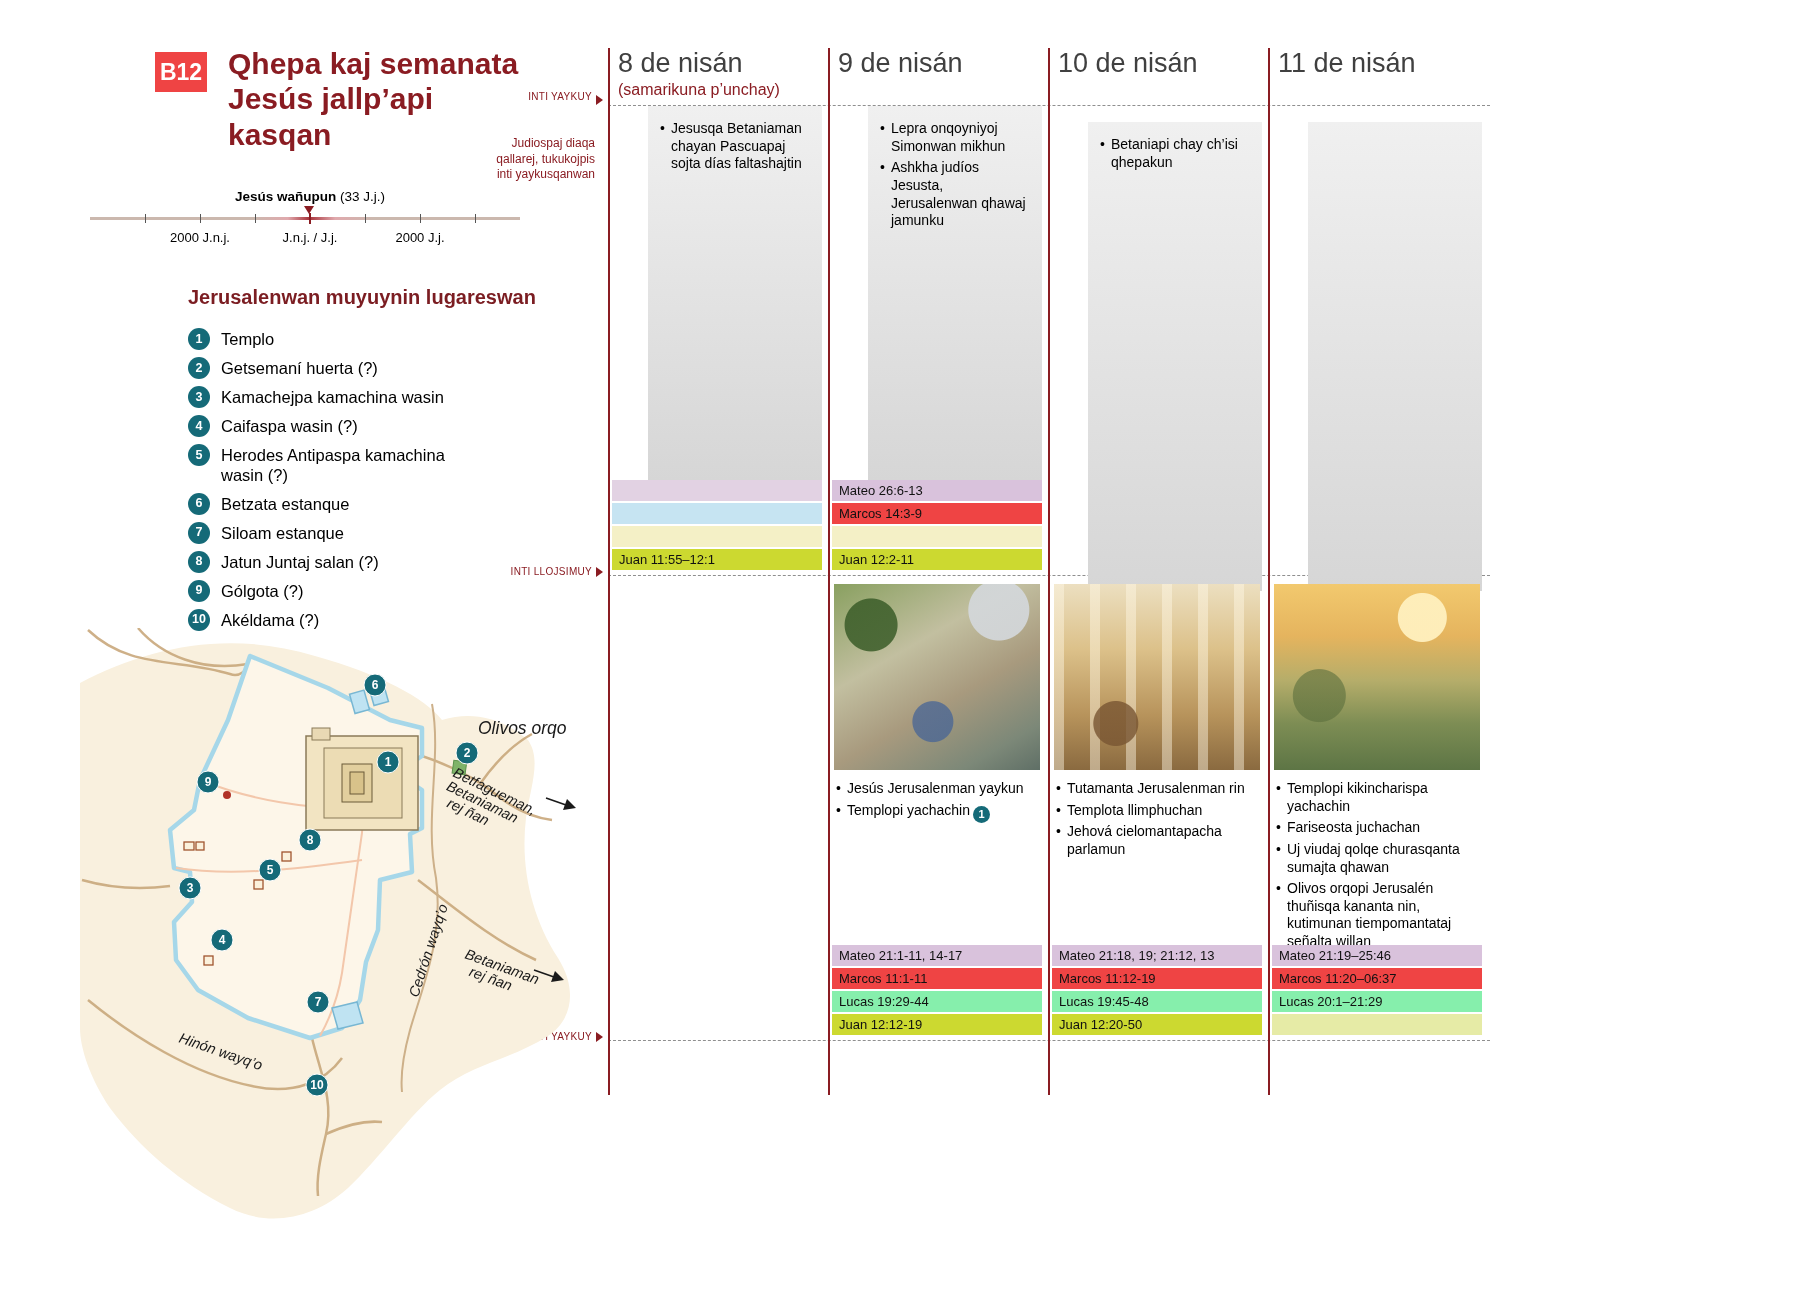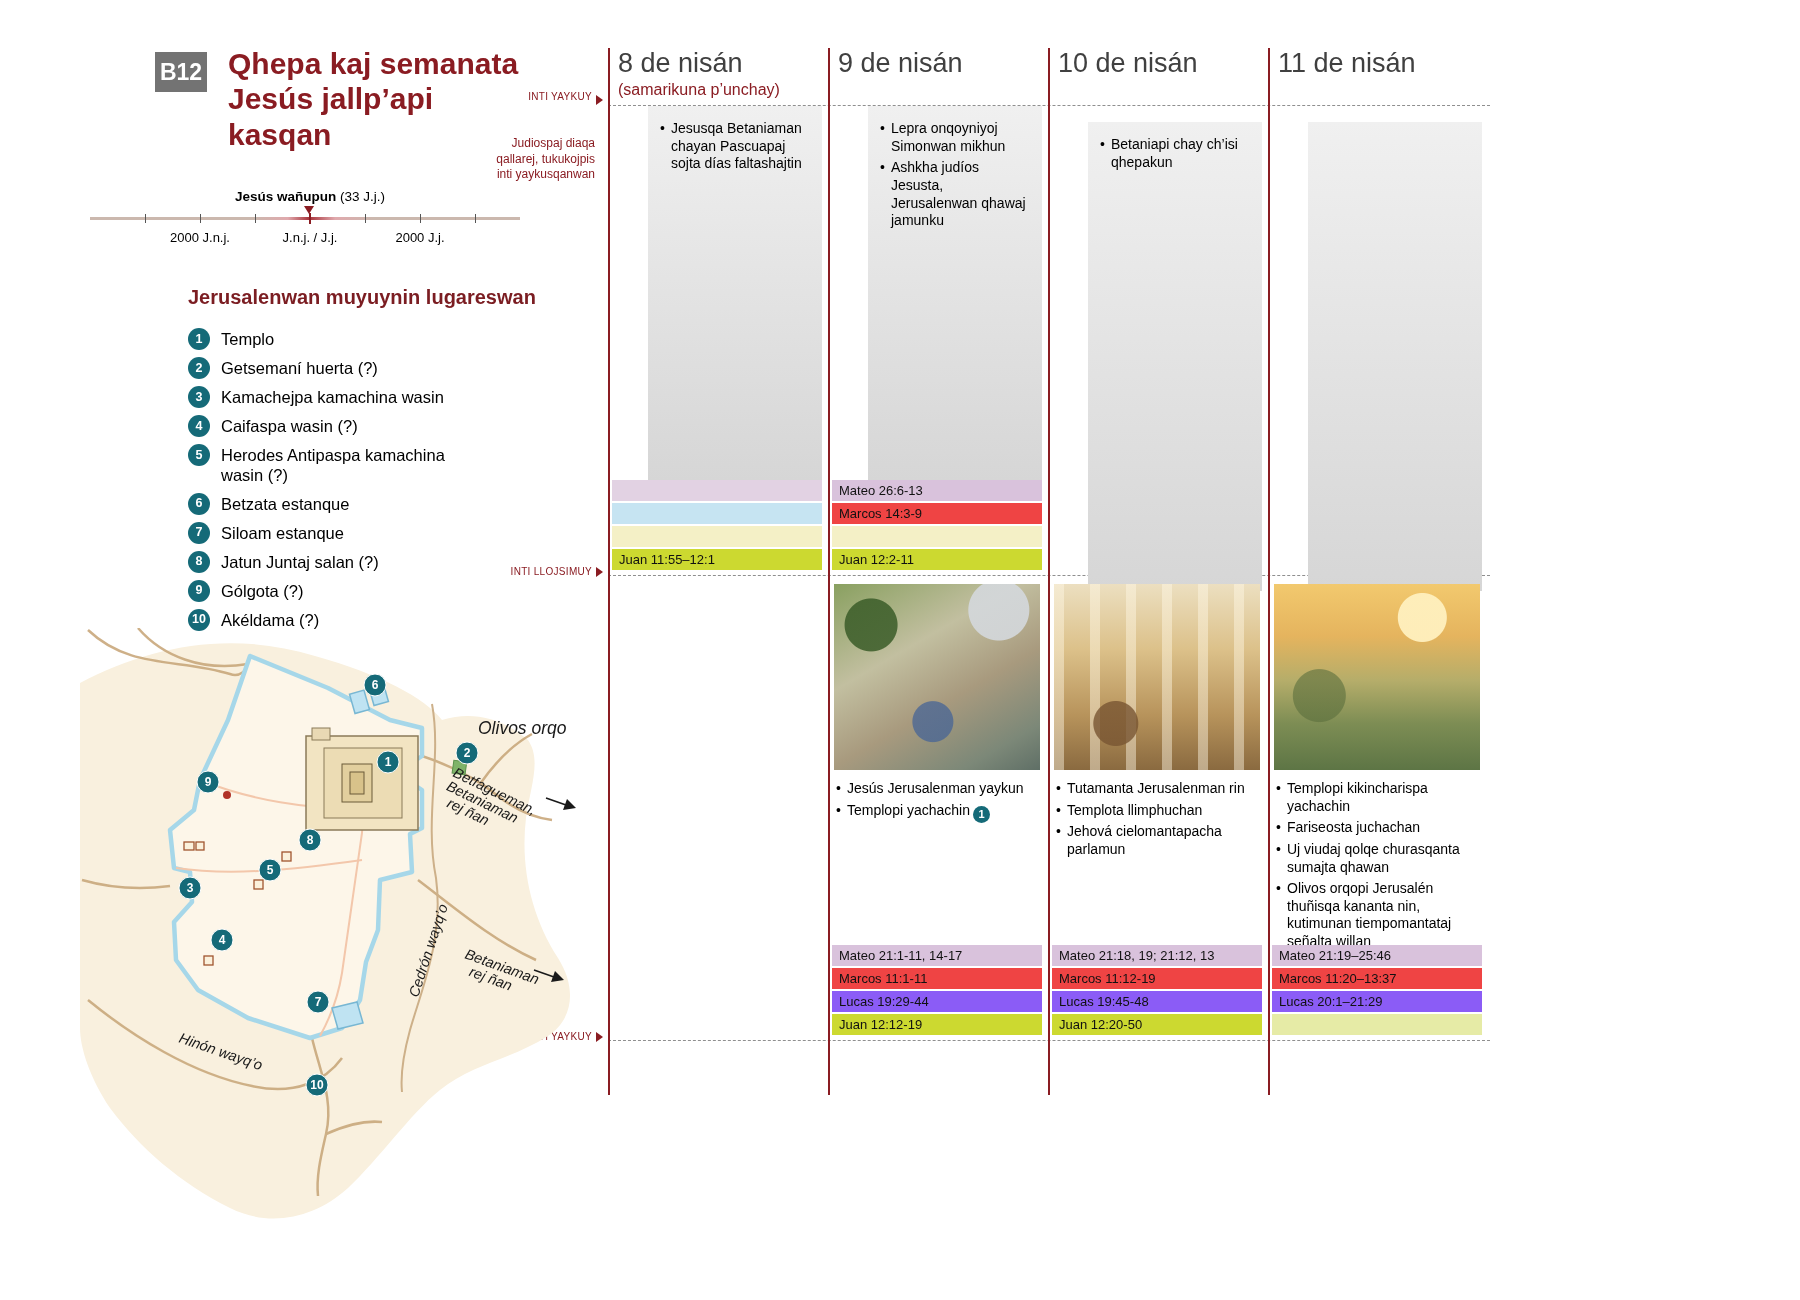--- a/index.html
+++ b/index.html
@@ -1,20 +1,20 @@
 <!DOCTYPE html>
 <html><head>
 <meta charset="utf-8">
 <style>
   * { margin:0; padding:0; box-sizing:border-box; }
   body { font-family:"Liberation Sans", sans-serif; background:#ffffff; color:#000; }
   .page { position:relative; width:1800px; height:1300px; background:#fff; overflow:hidden; }
 
   
-  .badge { position:absolute; left:155px; top:52px; width:52px; height:40px; background:#737373; color:#fff;
+  .badge { position:absolute; left:155px; top:52px; width:52px; height:40px; background:#ef4444; color:#fff;
            font-size:23px; font-weight:bold; display:flex; align-items:center; justify-content:center; }
   .title { position:absolute; left:228px; top:46px; width:300px; font-size:30px; line-height:1.18;
            font-weight:bold; color:#8a1c22; }
 
   
   .tl-event { position:absolute; left:190px; top:189px; width:240px; text-align:center; font-size:13.5px; }
   .tl-marker { position:absolute; left:304px; top:206px; width:0; height:0;
                border-left:5px solid transparent; border-right:5px solid transparent; border-top:8px solid #8a1c22; }
   .tl-line { position:absolute; left:90px; top:217px; width:430px; height:3px;
              background:linear-gradient(90deg,#cbb8ae 0%,#cbb8ae 38%,#e0a9ad 46%,#a8343c 51%,#e0a9ad 57%,#cbb8ae 66%,#cbb8ae 100%); }
@@ -47,21 +47,21 @@
   .col-date { position:absolute; left:10px; top:0; font-size:27px; color:#404040; }
   .col-sub  { position:absolute; left:10px; top:33px; font-size:16px; color:#8a1c22; }
   .night { position:absolute; left:4px; top:58px; width:210px; height:469px;padding-left:36px; }
   .night-bg { background:linear-gradient(180deg,#f0f0f0 0%,#d6d6d6 100%); padding:14px 10px 0 12px; }
   .night-bg.short { height:374px; }
   .night-bg.tall  { height:469px;margin-top:16px; }
   .refs { position:absolute; left:0; right:0; bottom:5px; display:flex; flex-direction:column; gap:2px; }
   .bar { height:21px; display:flex; align-items:center; padding-left:7px; font-size:13px; color:#111; }
   .bar-mateo  { background:#d9c2dc; }
   .bar-marcos { background:#ef4444; }
-  .bar-lucas  { background:#8b5cf6; }
+  .bar-lucas  { background:#86efac; }
   .bar-juan   { background:#ccd930; }
   .bar.empty.bar-mateo  { background:#e2d2e3; }
   .bar.empty.bar-marcos { background:#c6e4f2; }
   .bar.empty.bar-lucas  { background:#f4f0c6; }
   .bar.empty.bar-juan   { background:#e6eba6; }
   .day { position:absolute; left:4px; top:528px; width:210px; height:464px; }
   .day-img { margin:8px 0 10px 2px; width:206px; height:186px; }
   .day-evts { padding:0 2px 0 4px; }
   .evt { position:relative; padding-left:11px; font-size:14px; line-height:1.26; margin-bottom:4px; }
   .evt::before { content:"•"; position:absolute; left:0; top:0; }
@@ -289,21 +289,21 @@
         <div class="evt"><span>Templopi kikincharispa yachachin</span></div>
         <div class="evt"><span>Fariseosta juchachan</span></div>
         <div class="evt"><span>Uj viudaj qolqe churasqanta sumajta qhawan</span></div>
         <div class="evt"><span>Olivos orqopi Jerusalén thuñisqa kananta nin, kutimunan tiempomantataj señalta willan</span></div>
       </div>
       <div class="refs">
         <div class="bar bar-mateo">
             <span>Mateo 21:19–25:46</span>
           </div>
         <div class="bar bar-marcos">
-            <span>Marcos 11:20–13:37</span>
+            <span>Marcos 11:20–06:37</span>
           </div>
         <div class="bar bar-lucas">
             <span>Lucas 20:1–21:29</span>
           </div>
         <div class="bar bar-juan empty">
             <span></span>
           </div>
       </div>
     </div>
   </div>

